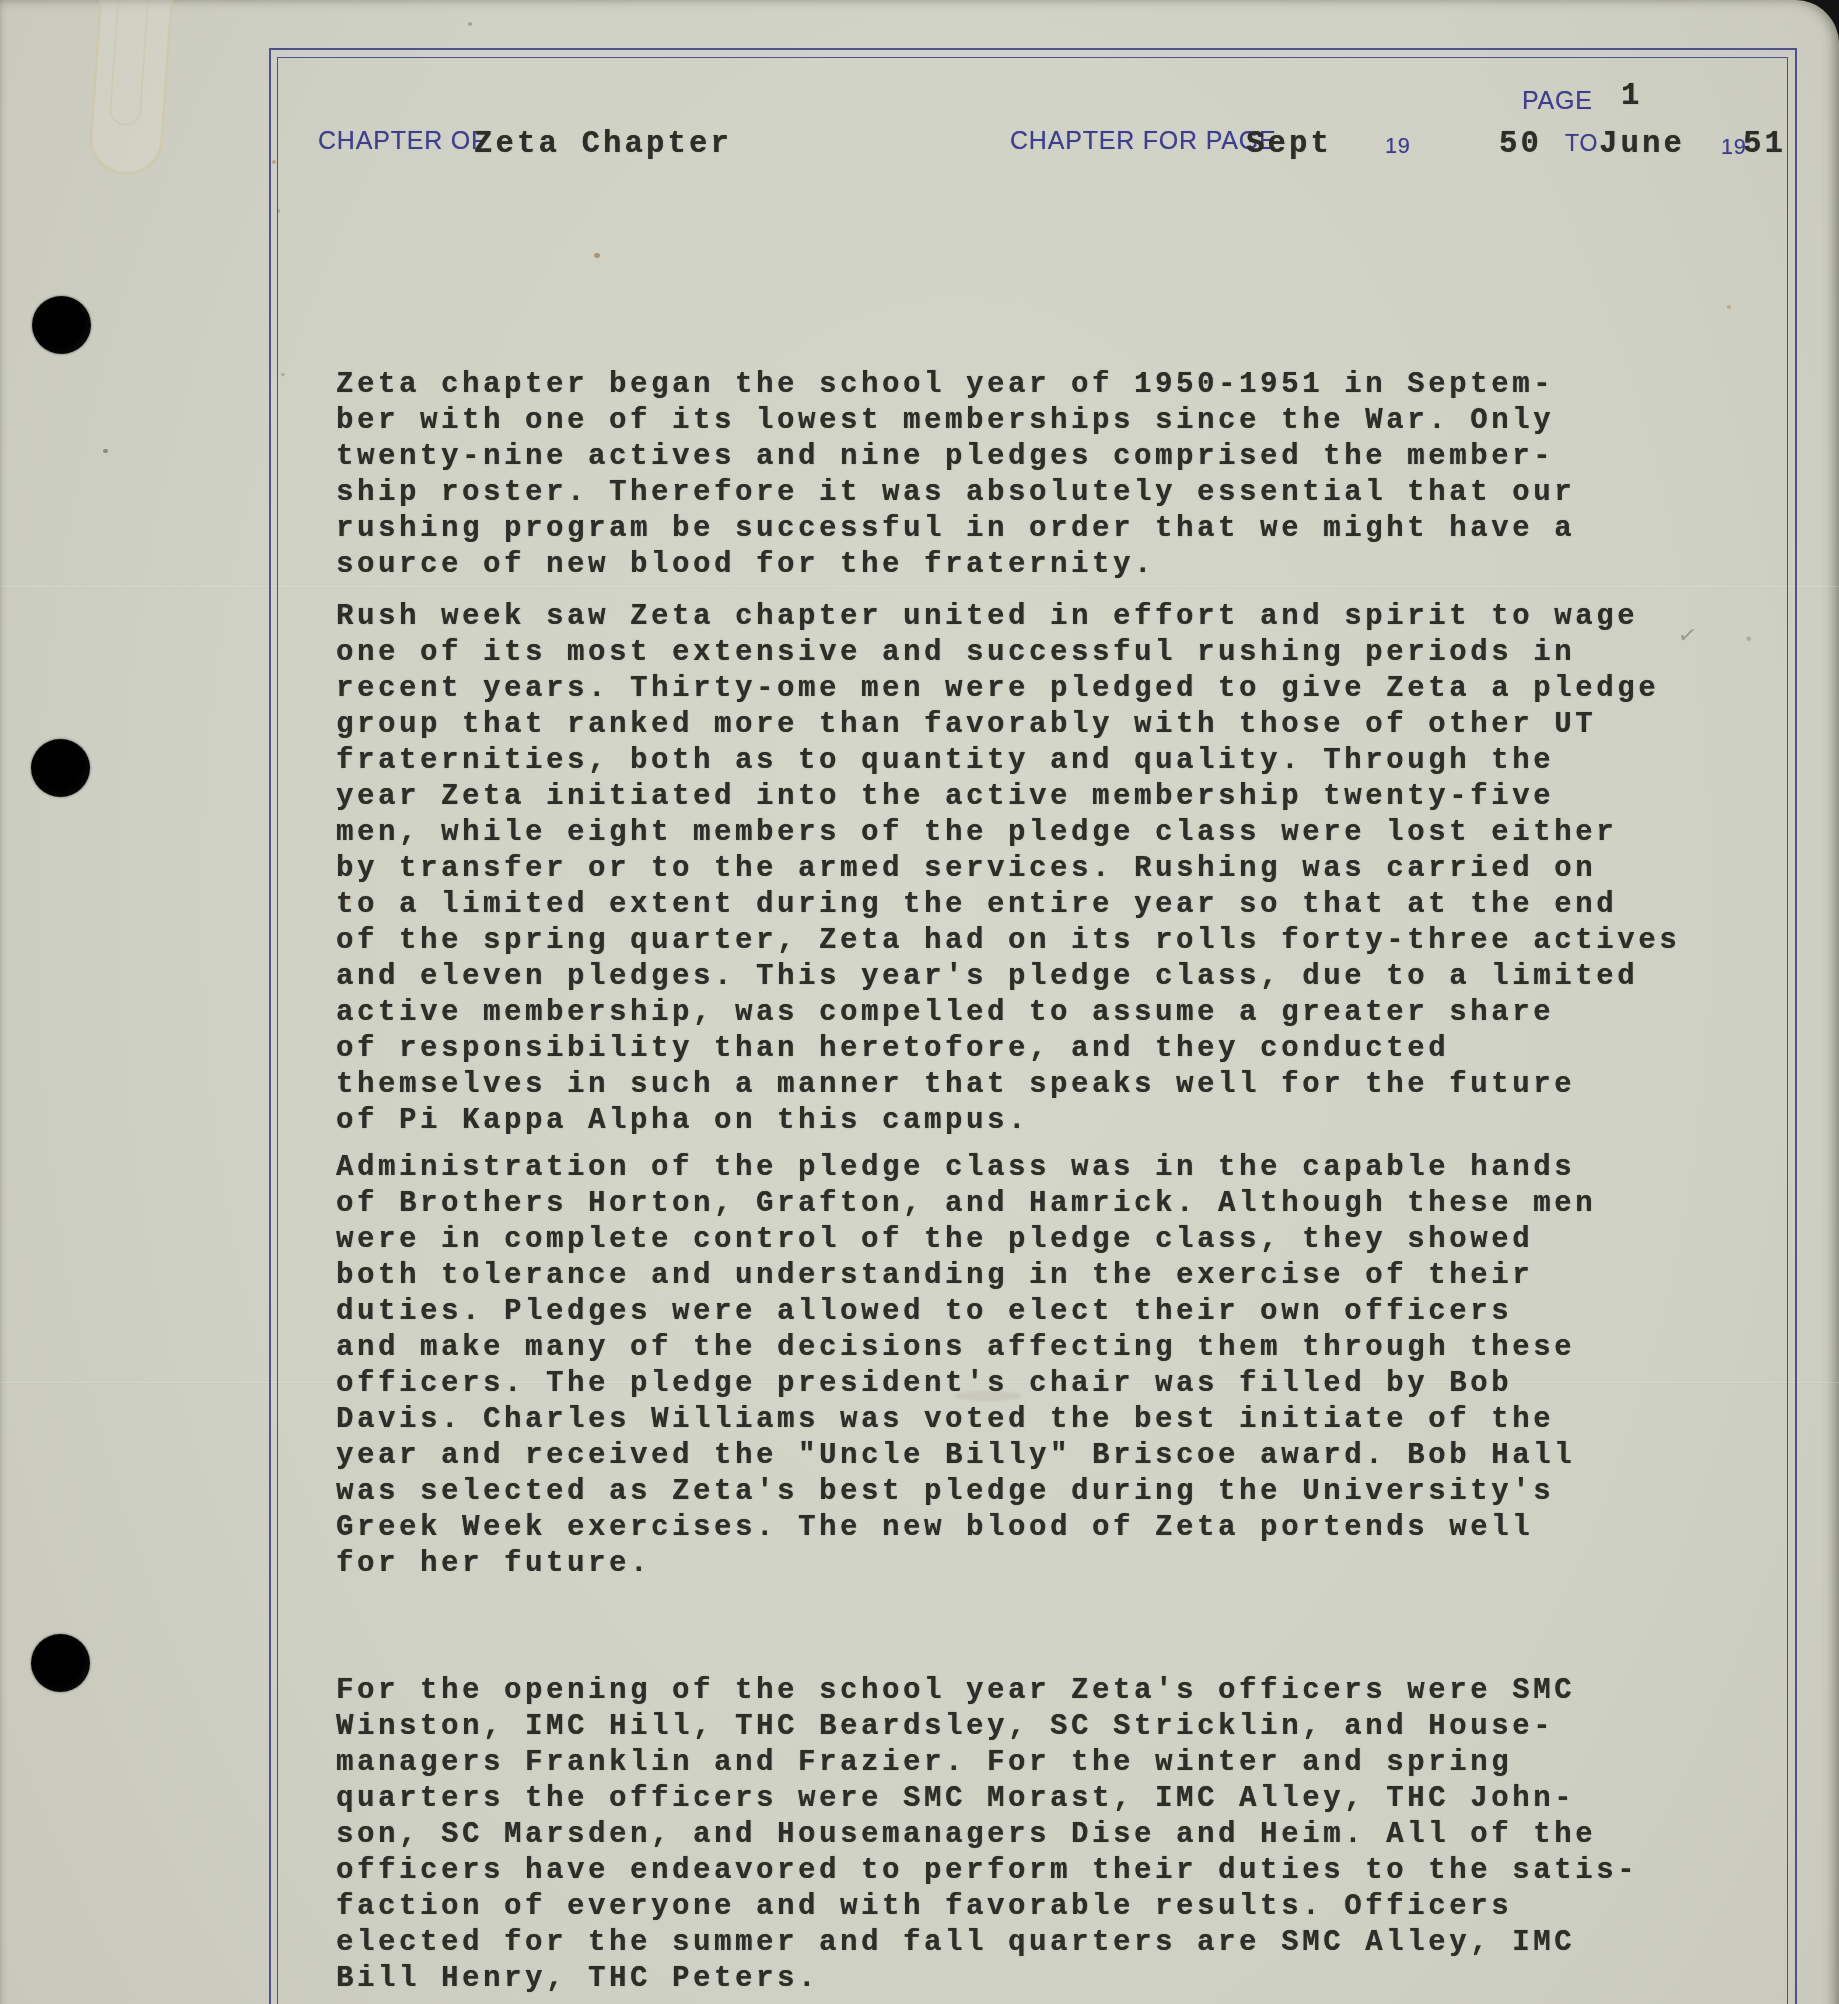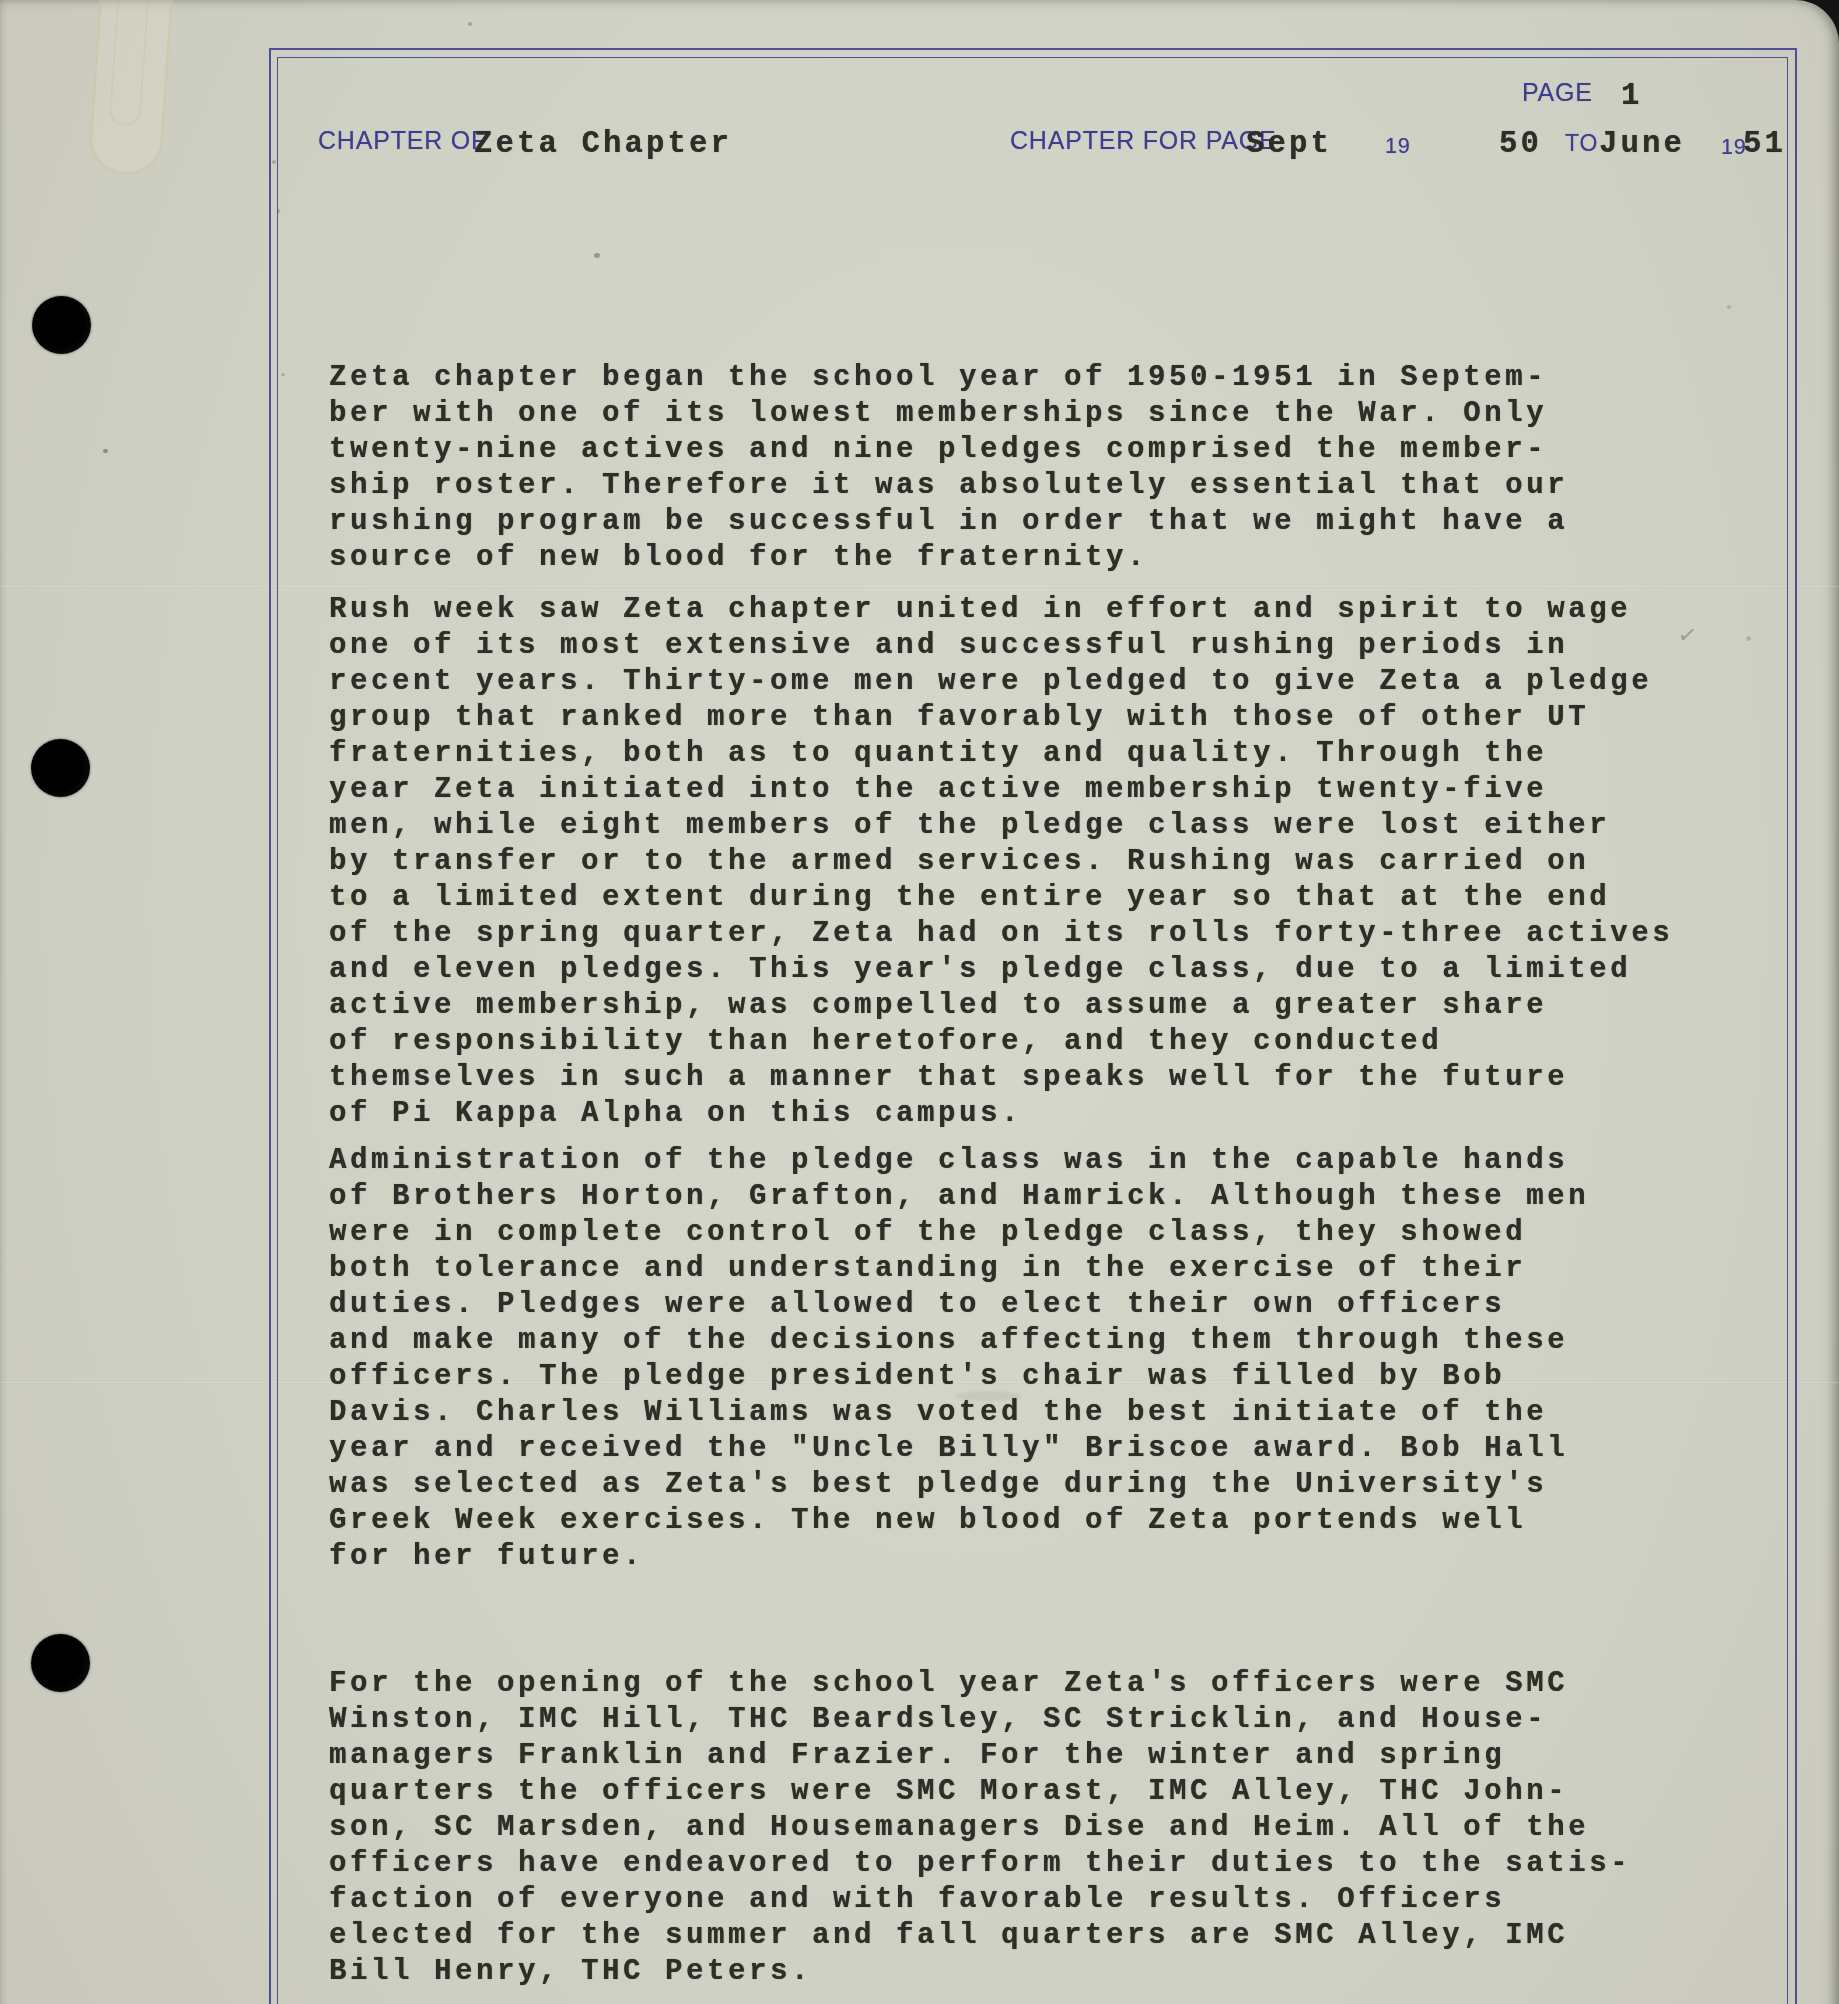--- a/index.html
+++ b/index.html
@@ -15,21 +15,21 @@
   .frame.outer{left:269px;top:48px;width:1524px;height:2288px;border-width:2px;}
   .frame.inner{left:277px;top:57px;width:1509px;height:2271px;border-width:1.2px;}
   
   .print{position:absolute;color:#3e3e8e;letter-spacing:0.8px;white-space:pre;
          text-shadow:0 0 0.8px rgba(62,62,142,.55);font-family:"Liberation Sans",sans-serif;}
   
   .typed{position:absolute;color:#2e2e28;font-family:"Liberation Mono","DejaVu Sans Mono",monospace;
          font-weight:700;white-space:pre;text-shadow:0.2px 0.2px 0.8px rgba(38,38,32,.75);}
   .hdr-typed{font-size:30.5px;letter-spacing:3.2px;line-height:1;}
   .hdr-print{font-size:25px;line-height:1;}
-  .para{position:absolute;left:319px;margin:10px;font-size:29px;line-height:36px;letter-spacing:3.6px;
+  .para{position:absolute;left:319px;margin:17px;font-size:29px;line-height:36px;letter-spacing:3.6px;
         color:#2e2e28;font-family:"Liberation Mono","DejaVu Sans Mono",monospace;font-weight:700;
         white-space:pre;text-shadow:0.2px 0.2px 0.9px rgba(38,38,32,.72);}
   
   .punch{position:absolute;width:59px;height:58px;border-radius:50%;
          background:radial-gradient(circle at 45% 45%, #000 55%, #191919 100%);
          box-shadow:0 0 2.4px rgba(0,0,0,.6);}
   
   .crease{position:absolute;left:0;width:1839px;height:1.6px;
           background:linear-gradient(rgba(255,255,255,.5),rgba(110,110,95,.18));opacity:.45;}
   .speck{position:absolute;border-radius:50%;}
@@ -63,21 +63,21 @@
     <div class="speck" style="left:281px;top:373px;width:3.6px;height:3.2px;background:rgba(140,100,50,.35)"></div>
     <div class="speck" style="left:1727px;top:305px;width:4px;height:3.6px;background:rgba(150,110,60,.35)"></div>
     <div class="speck" style="left:342px;top:898px;width:10.4px;height:6.4px;background:rgba(190,170,90,.25)"></div>
     <div class="smudge" style="left:954px;top:1391px;width:68px;height:10.4px"></div>
     <div class="graymark" style="left:1678px;top:622px;transform:rotate(8deg)">✓</div>
     <div class="graymark" style="left:1744px;top:630px;font-size:16px;opacity:.6">•</div>
 
     <div class="frame outer"></div>
     <div class="frame inner"></div>
 
-    <span class="print hdr-print" style="left:1522px;top:80px">PAGE</span>
+    <span class="print hdr-print" style="left:1522px;top:88px">PAGE</span>
     <span class="typed hdr-typed" style="left:1621px;top:81px">1</span>
 
     <span class="print hdr-print" style="left:318px;top:128px">CHAPTER OF</span>
     <span class="typed hdr-typed" style="left:474px;top:129px">Zeta Chapter</span>
     <span class="print hdr-print" style="left:1010px;top:128px">CHAPTER FOR PAGE</span>
     <span class="typed hdr-typed" style="left:1246px;top:129px">Sept</span>
     <span class="print" style="left:1385px;top:133px;font-size:21.7px">19</span>
     <span class="typed hdr-typed" style="left:1499px;top:129px">50</span>
     <span class="print" style="left:1565px;top:130px;font-size:23px">TO</span>
     <span class="typed hdr-typed" style="left:1599px;top:129px">June</span>

